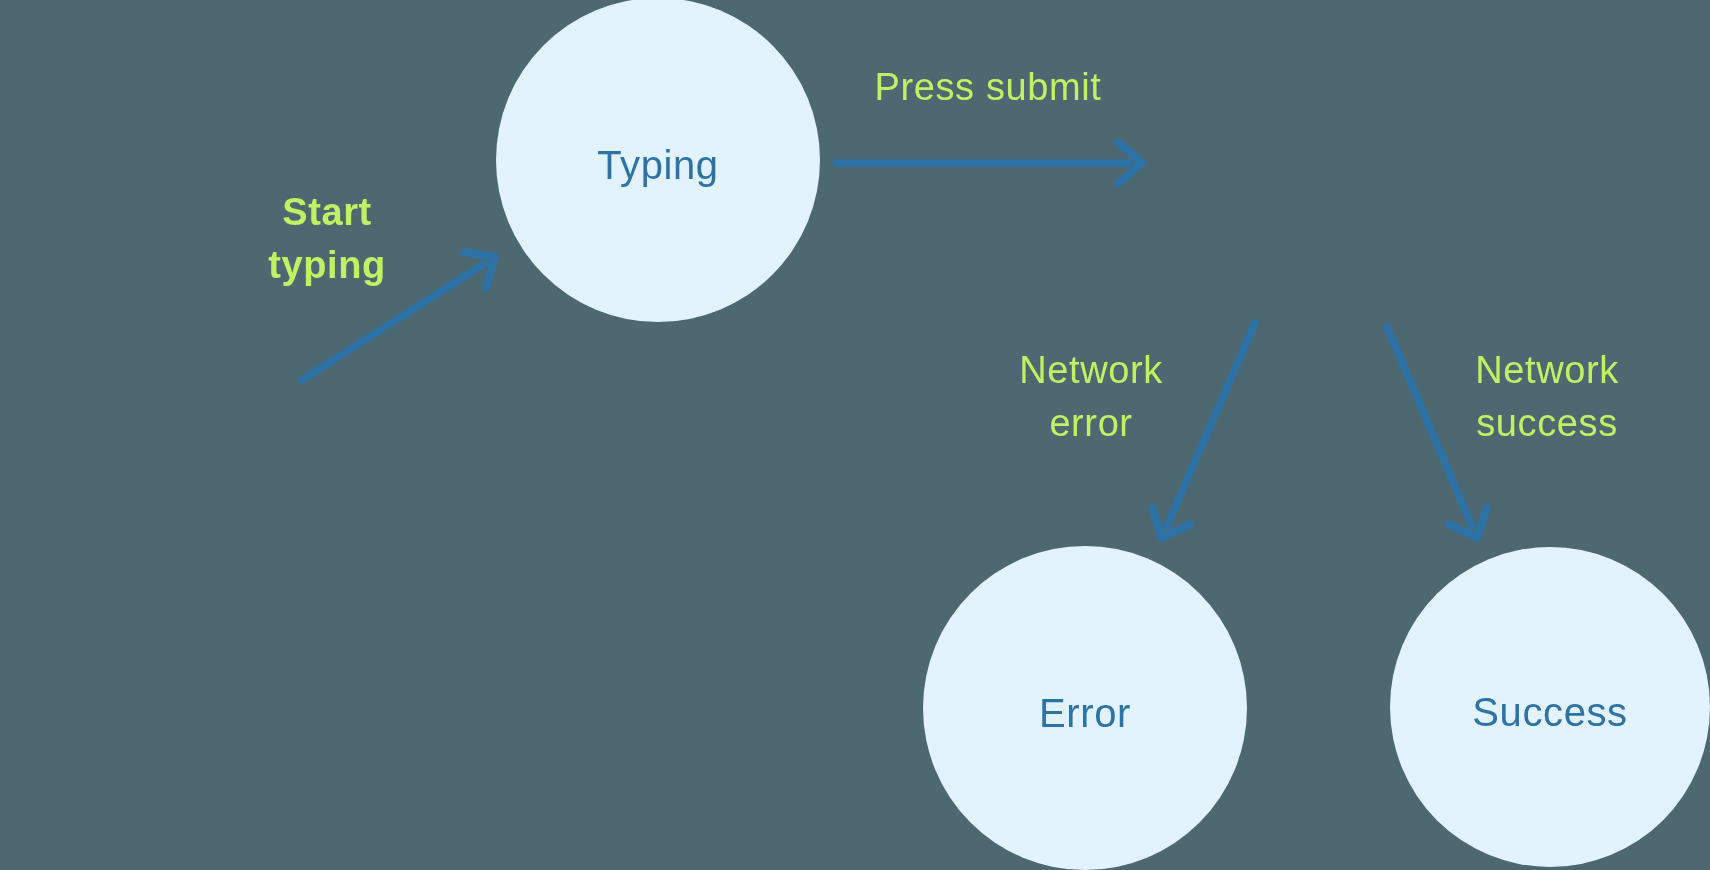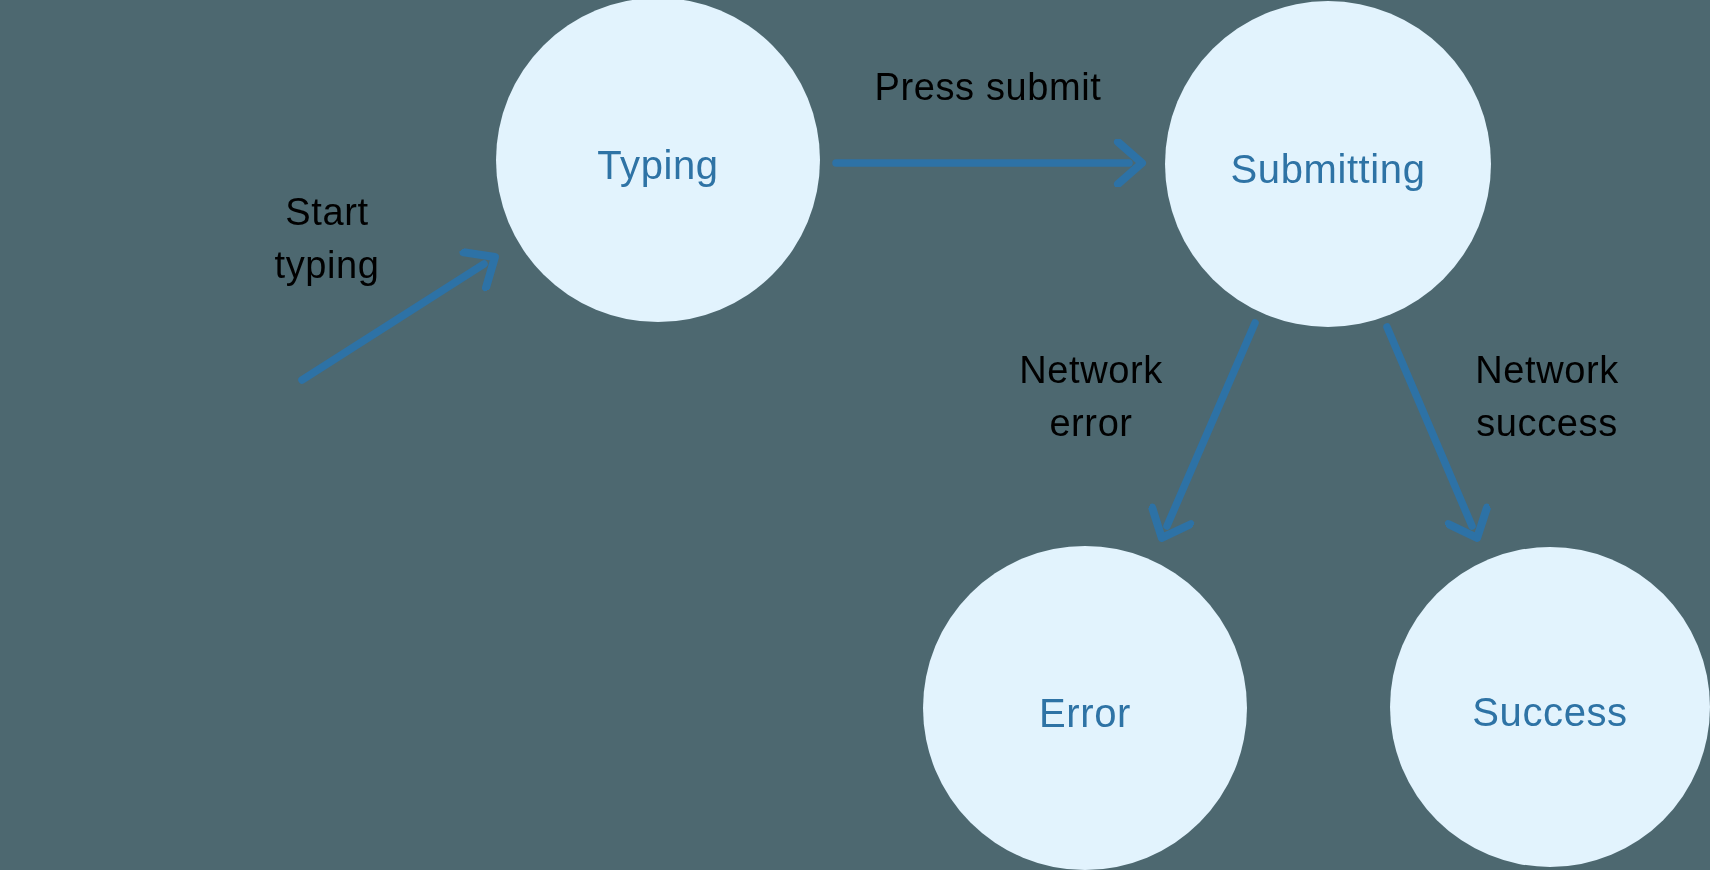--- a/index.html
+++ b/index.html
@@ -43,29 +43,29 @@
     white-space: nowrap;
   }
   .state-empty      { left: 0px;    top: 340px; width: 320px; height: 320px; }
   .state-typing     { left: 496px;  top: -2px;  width: 324px; height: 324px; }
   .state-submitting { left: 1165px; top: 1px;   width: 326px; height: 326px; }
   .state-error      { left: 923px;  top: 546px; width: 324px; height: 324px; }
   .state-success    { left: 1390px; top: 547px; width: 320px; height: 320px; }
   .edge-label {
     position: absolute;
     transform: translate(-50%, -50%);
-    color: #000000;
+    color: #bef264;
     font-size: 38px;
     font-weight: 500;
     letter-spacing: 0.6px;
     line-height: 53px;
     text-align: center;
     white-space: pre-line;
   }
-  .edge-label-start-typing    { left: 327px;  top: 239px; }
+  .edge-label-start-typing    { left: 327px;  top: 239px; font-weight: bold; }
   .edge-label-press-submit    { left: 988px;  top: 87px;  }
   .edge-label-network-error   { left: 1091px; top: 397px; }
   .edge-label-network-success { left: 1547px; top: 397px; }
 </style>
 </head>
 <body>
 
 <div class="stage">
 
   <svg class="arrow-layer" viewBox="0 0 1710 870" xmlns="http://www.w3.org/2000/svg">
@@ -78,23 +78,20 @@
     <path d="M 836 163 L 1129 163" fill="none" stroke="#2d72a6" stroke-width="7.5" stroke-linecap="round" marker-end="url(#arrowhead)"></path>
     <path d="M 1255 323 L 1167 526" fill="none" stroke="#2d72a6" stroke-width="7.5" stroke-linecap="round" marker-end="url(#arrowhead)"></path>
     <path d="M 1387 327 L 1472 526" fill="none" stroke="#2d72a6" stroke-width="7.5" stroke-linecap="round" marker-end="url(#arrowhead)"></path>
   </svg>
 
 
   <div class="state state-typing">
     <span class="state-label">Typing</span>
   </div>
 
-  <div class="state state-submitting">
-    <span class="state-label">Submitting</span>
-  </div>
 
   <div class="state state-error">
     <span class="state-label">Error</span>
   </div>
 
   <div class="state state-success">
     <span class="state-label">Success</span>
   </div>
 
   <div class="edge-label edge-label-start-typing">Start

